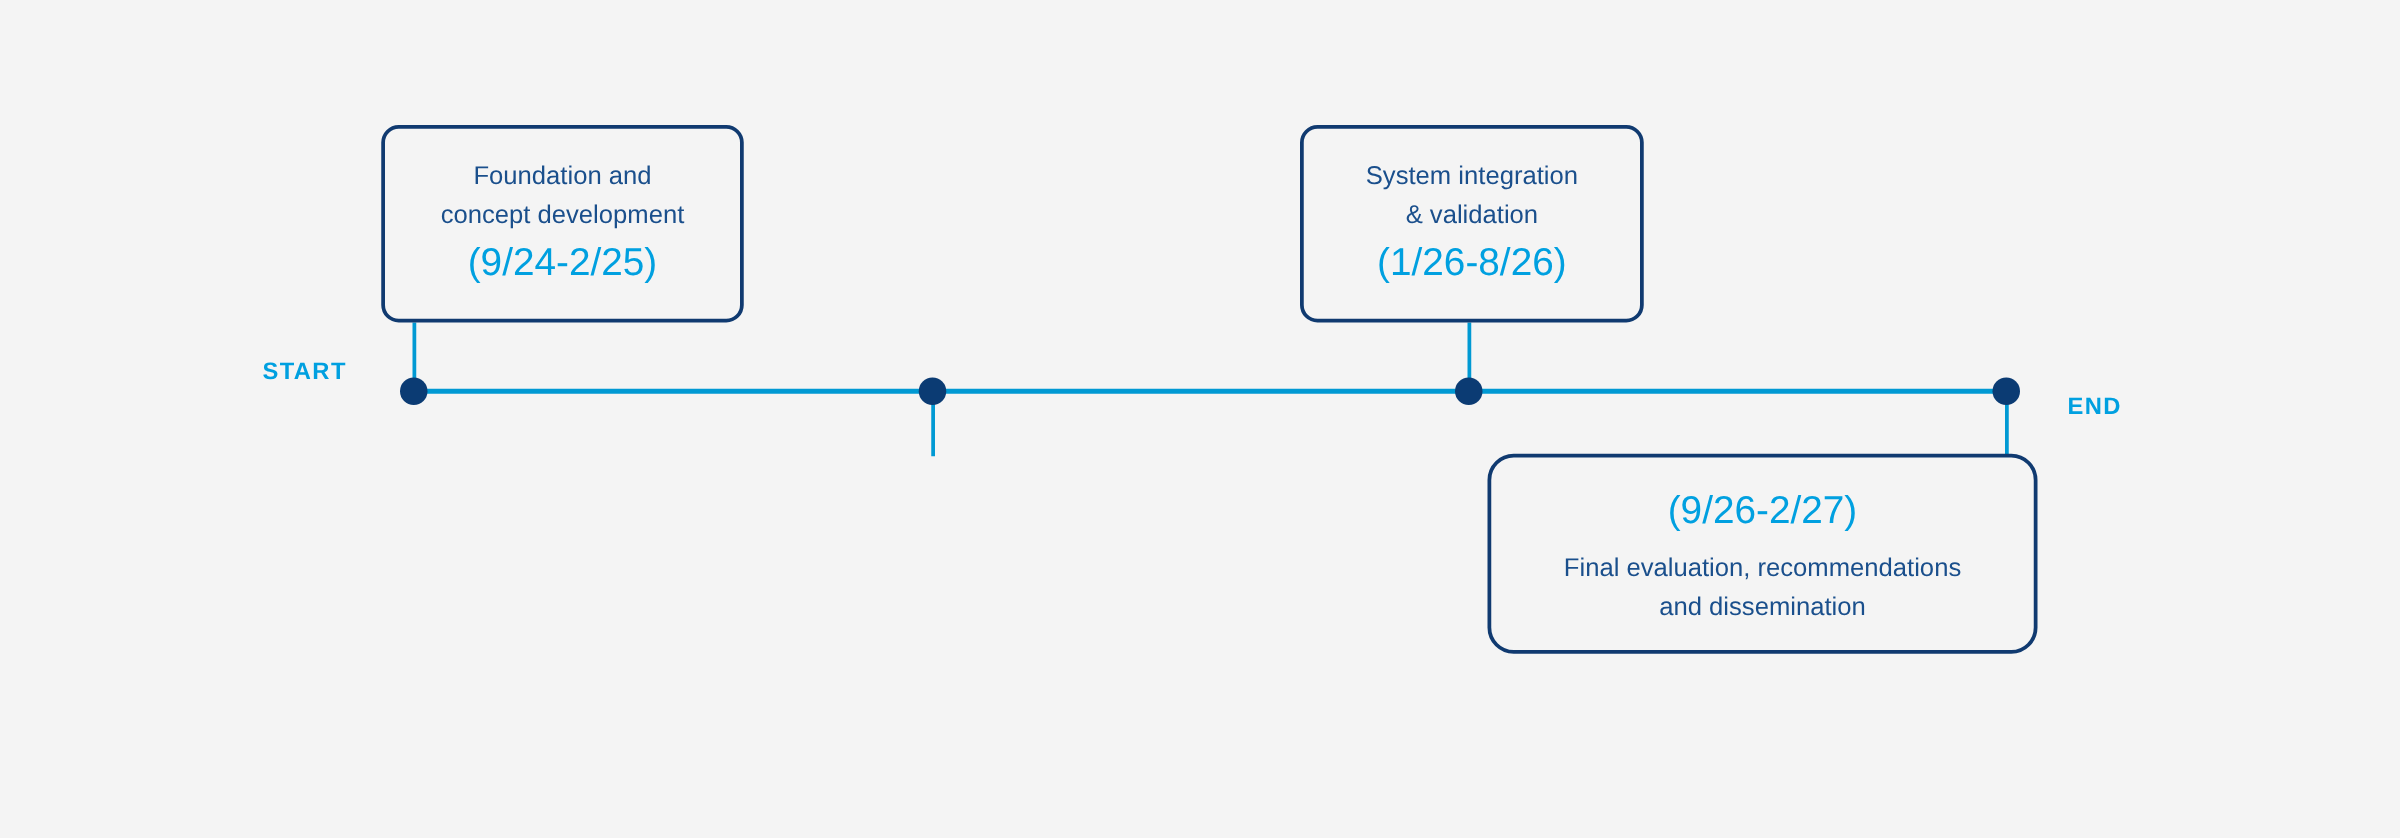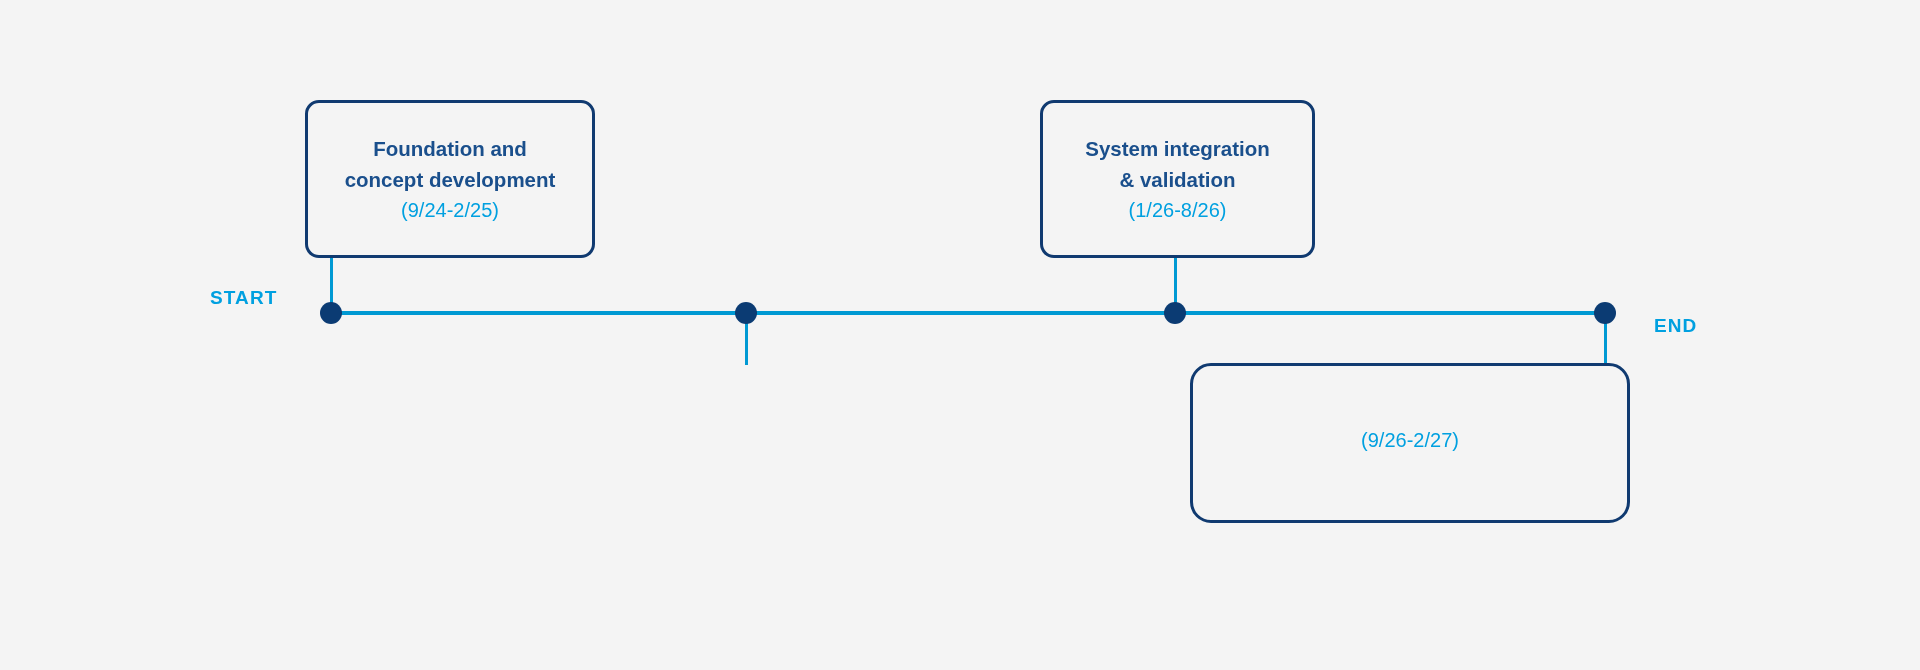--- a/index.html
+++ b/index.html
@@ -59,28 +59,28 @@
     background: #f4f4f4;
     display: flex;
     flex-direction: column;
     align-items: center;
     justify-content: center;
     padding: 10px 16px;
   }
   .card-title {
     color: #1a4f8c;
     font-size: 20.5px;
-    font-weight: bold;
+    font-weight: normal;
     line-height: 1.52;
     text-align: center;
     white-space: pre-line;
   }
   .card-dates {
     color: #00a0e0;
-    font-size: 20px;
+    font-size: 31px;
     font-weight: 400;
     line-height: 1.5;
     text-align: center;
     white-space: nowrap;
   }
   .card-dates.above { margin-bottom: 6px; }
   .card-title.below { margin-top: 2px; }
 </style>
 </head>
 <body>
@@ -110,15 +110,17 @@
 
 
   <div class="milestone-card" style="left:1040px; top:100px; width:275px; height:158px;">
     <div class="card-title">System integration
 &amp; validation</div>
     <div class="card-dates">(1/26-8/26)</div>
   </div>
 
   <div class="milestone-card" style="left:1190px; top:363px; width:440px; height:160px;border-radius:21px;">
     <div class="card-dates above">(9/26-2/27)</div>
+    <div class="card-title below">Final evaluation, recommendations
+and dissemination</div>
   </div>
 
 </div>
 
 </body></html>

